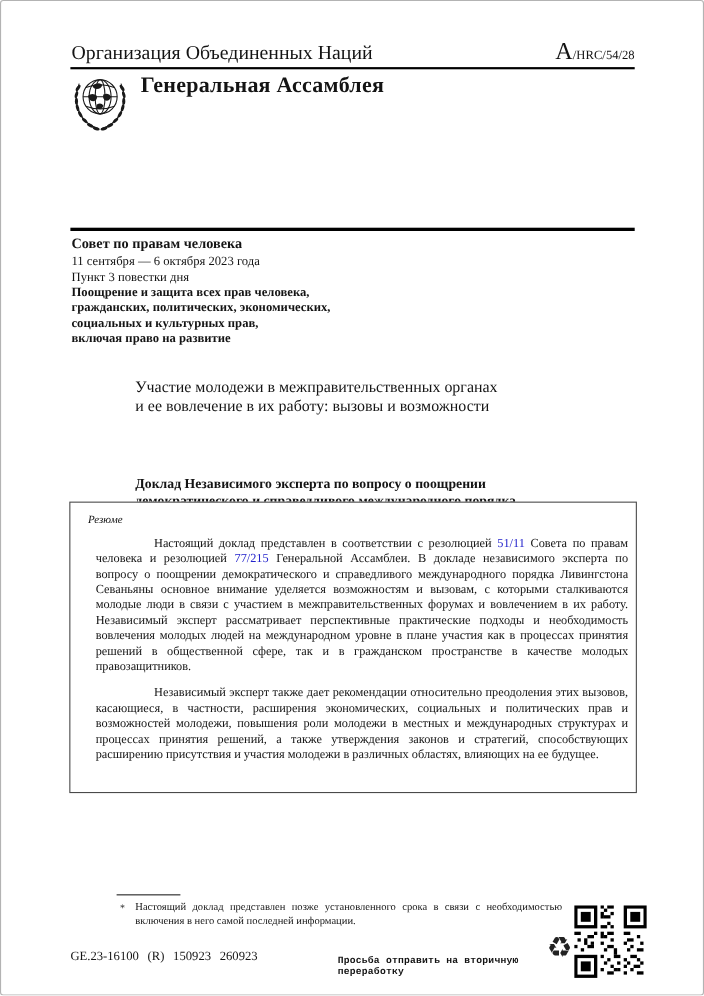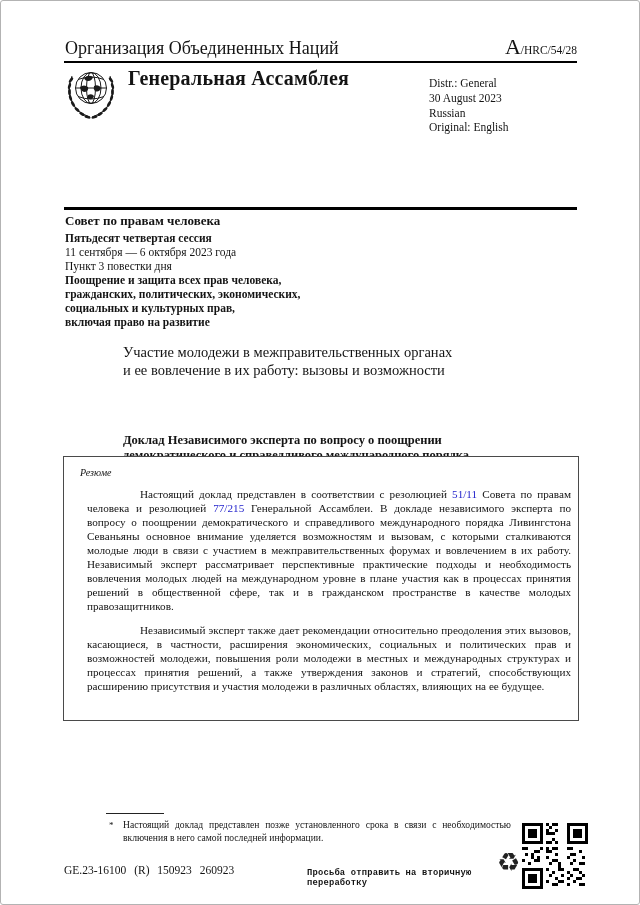--- a/index.html
+++ b/index.html
@@ -85,32 +85,25 @@
         <ellipse cx="44" cy="38" rx="3.2" ry="1.4" transform="rotate(120 44 38)"></ellipse>
         <ellipse cx="40" cy="43.5" rx="3.2" ry="1.4" transform="rotate(135 40 43.5)"></ellipse>
         <ellipse cx="35" cy="48" rx="3.2" ry="1.4" transform="rotate(150 35 48)"></ellipse>
         <ellipse cx="29.5" cy="51" rx="3.2" ry="1.4" transform="rotate(165 29.5 51)"></ellipse>
       </g>
     </svg>
   </div>
 
   <div class="assembly-title">Генеральная Ассамблея</div>
 
-  <div class="distr">
-    <div>Distr.: General</div>
-    <div>30 August 2023</div>
-    <div>Russian</div>
-    <div>Original: English</div>
-  </div>
 
   <div class="rule2"></div>
 
   <div class="session-block">
     <div class="council">Совет по правам человека</div>
-    <div class="bold">Пятьдесят четвертая сессия</div>
     <div>11 сентября — 6 октября 2023 года</div>
     <div>Пункт 3 повестки дня</div>
     <div class="bold">Поощрение и защита всех прав человека,</div>
     <div class="bold">гражданских, политических, экономических,</div>
     <div class="bold">социальных и культурных прав,</div>
     <div class="bold">включая право на развитие</div>
   </div>
 
   <div class="title-block">
     <div>Участие молодежи в межправительственных органах</div>

